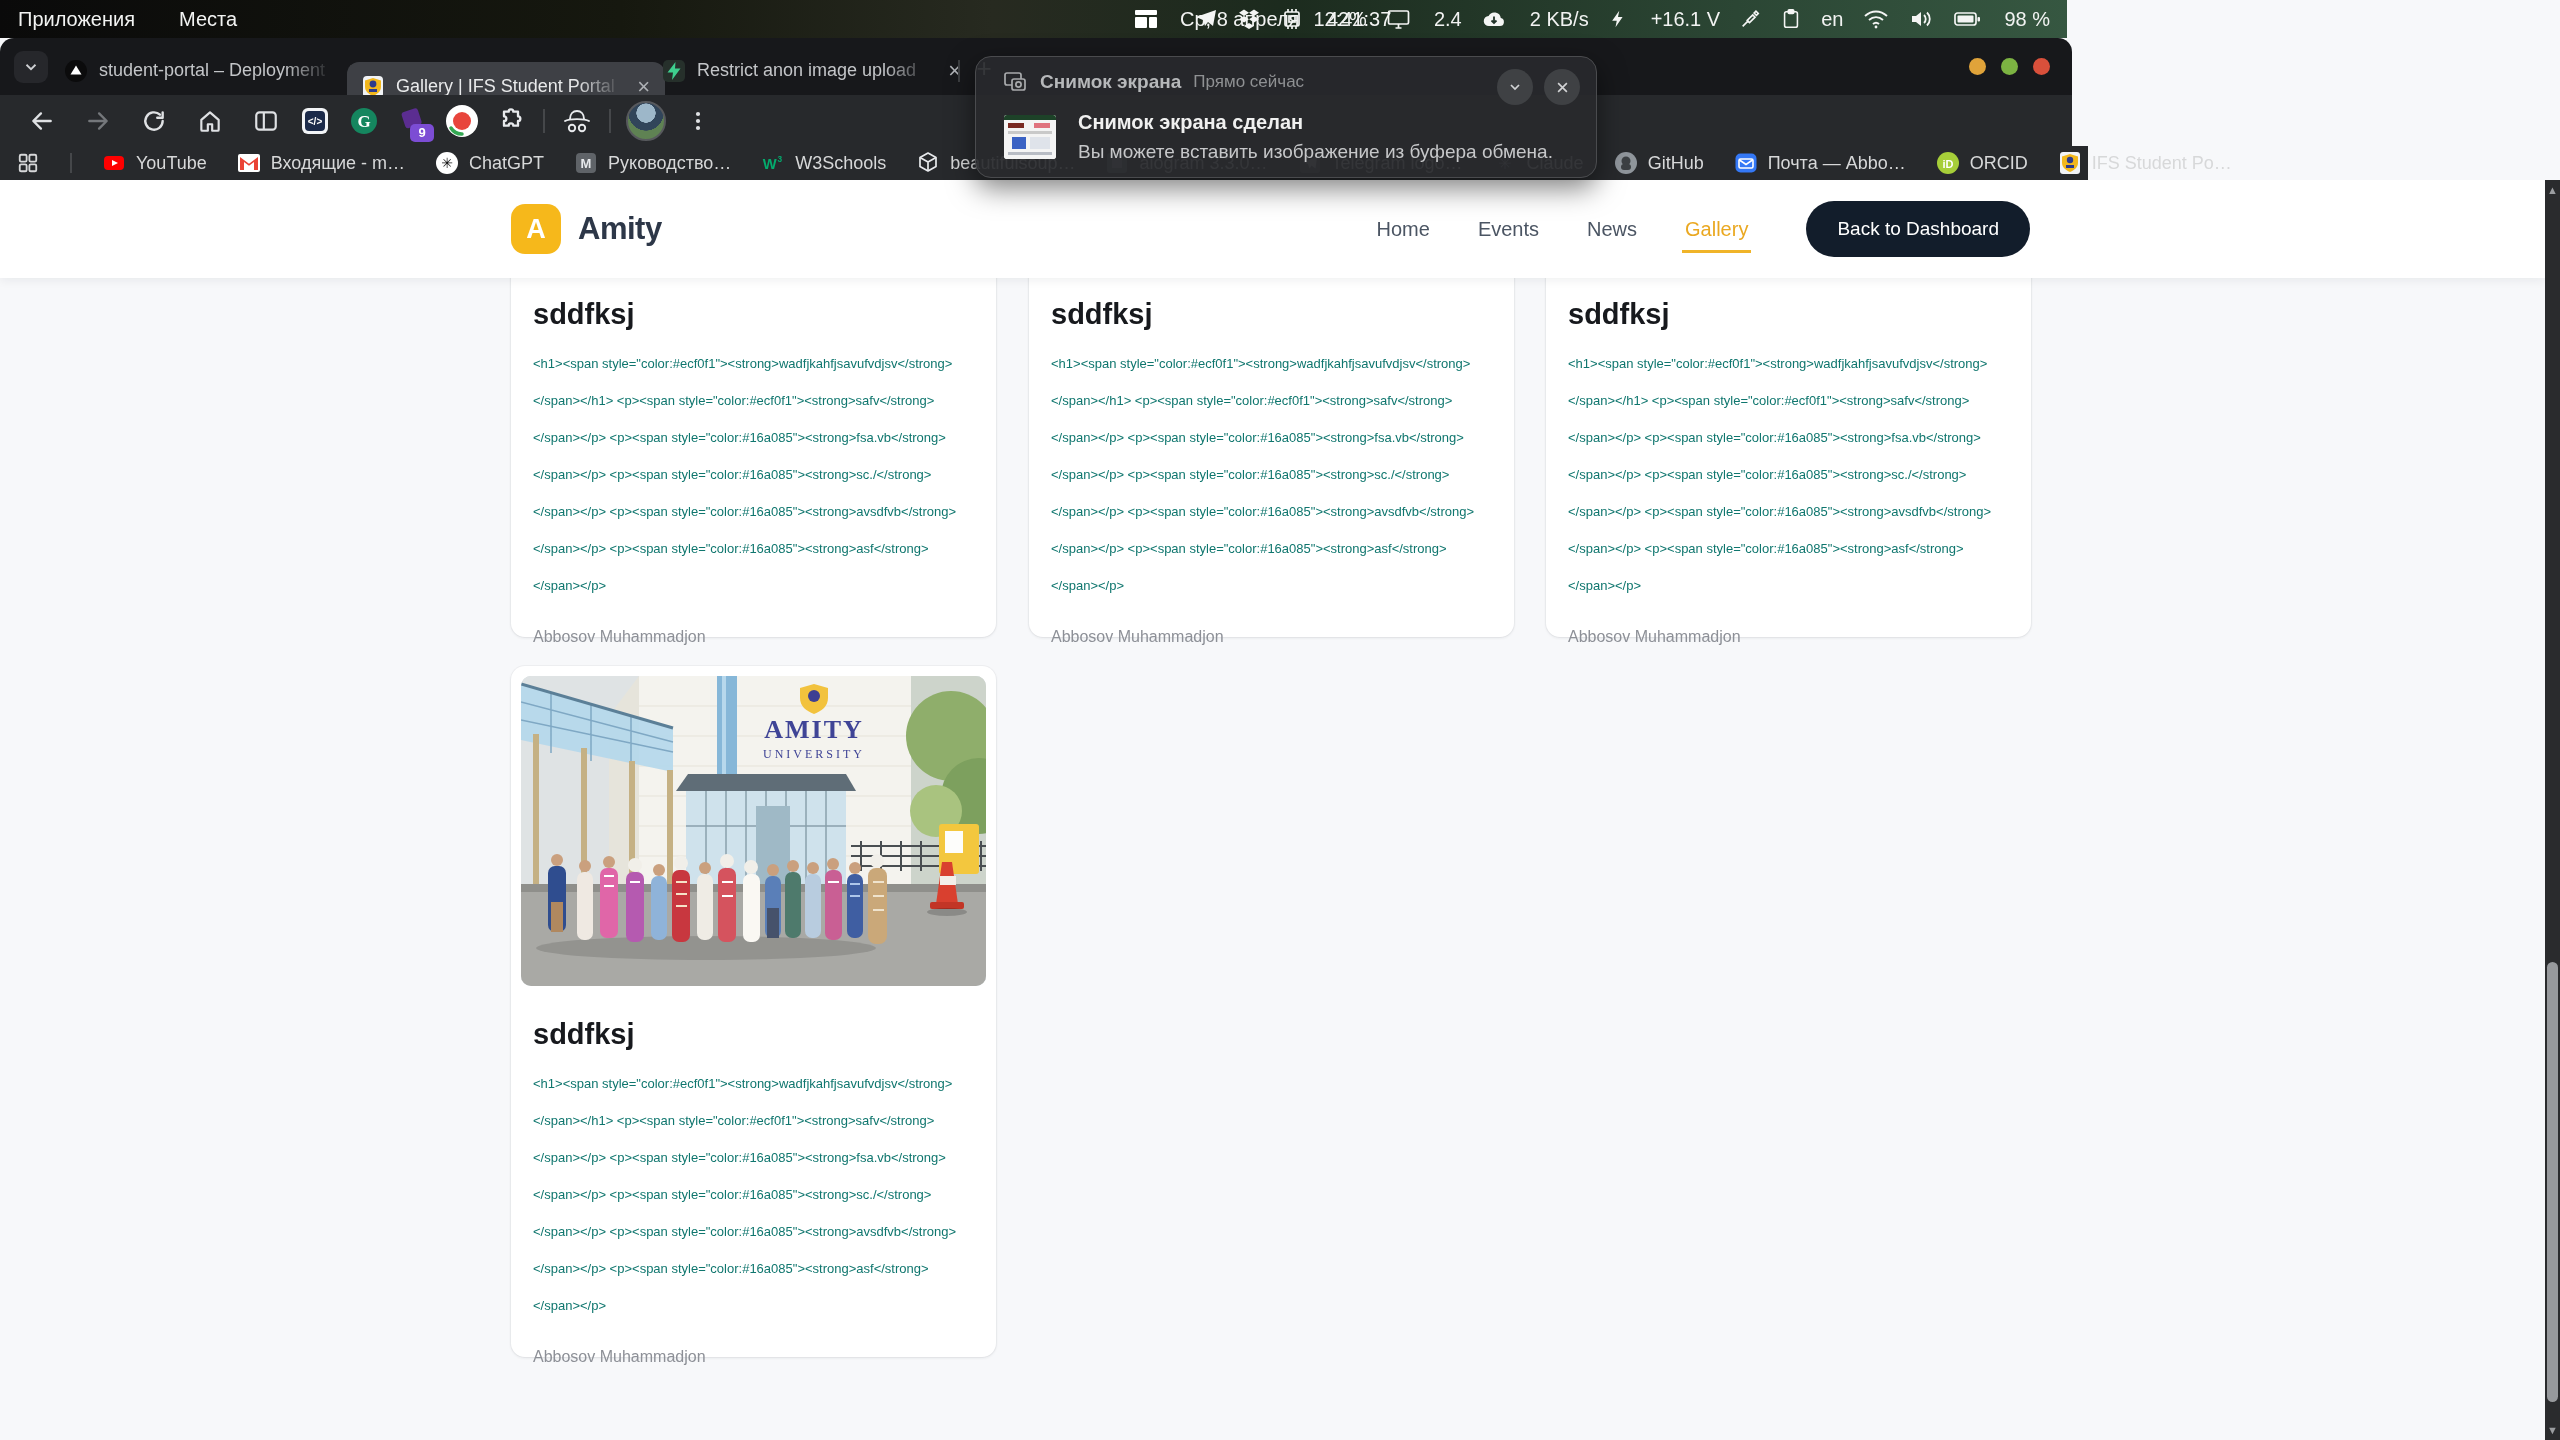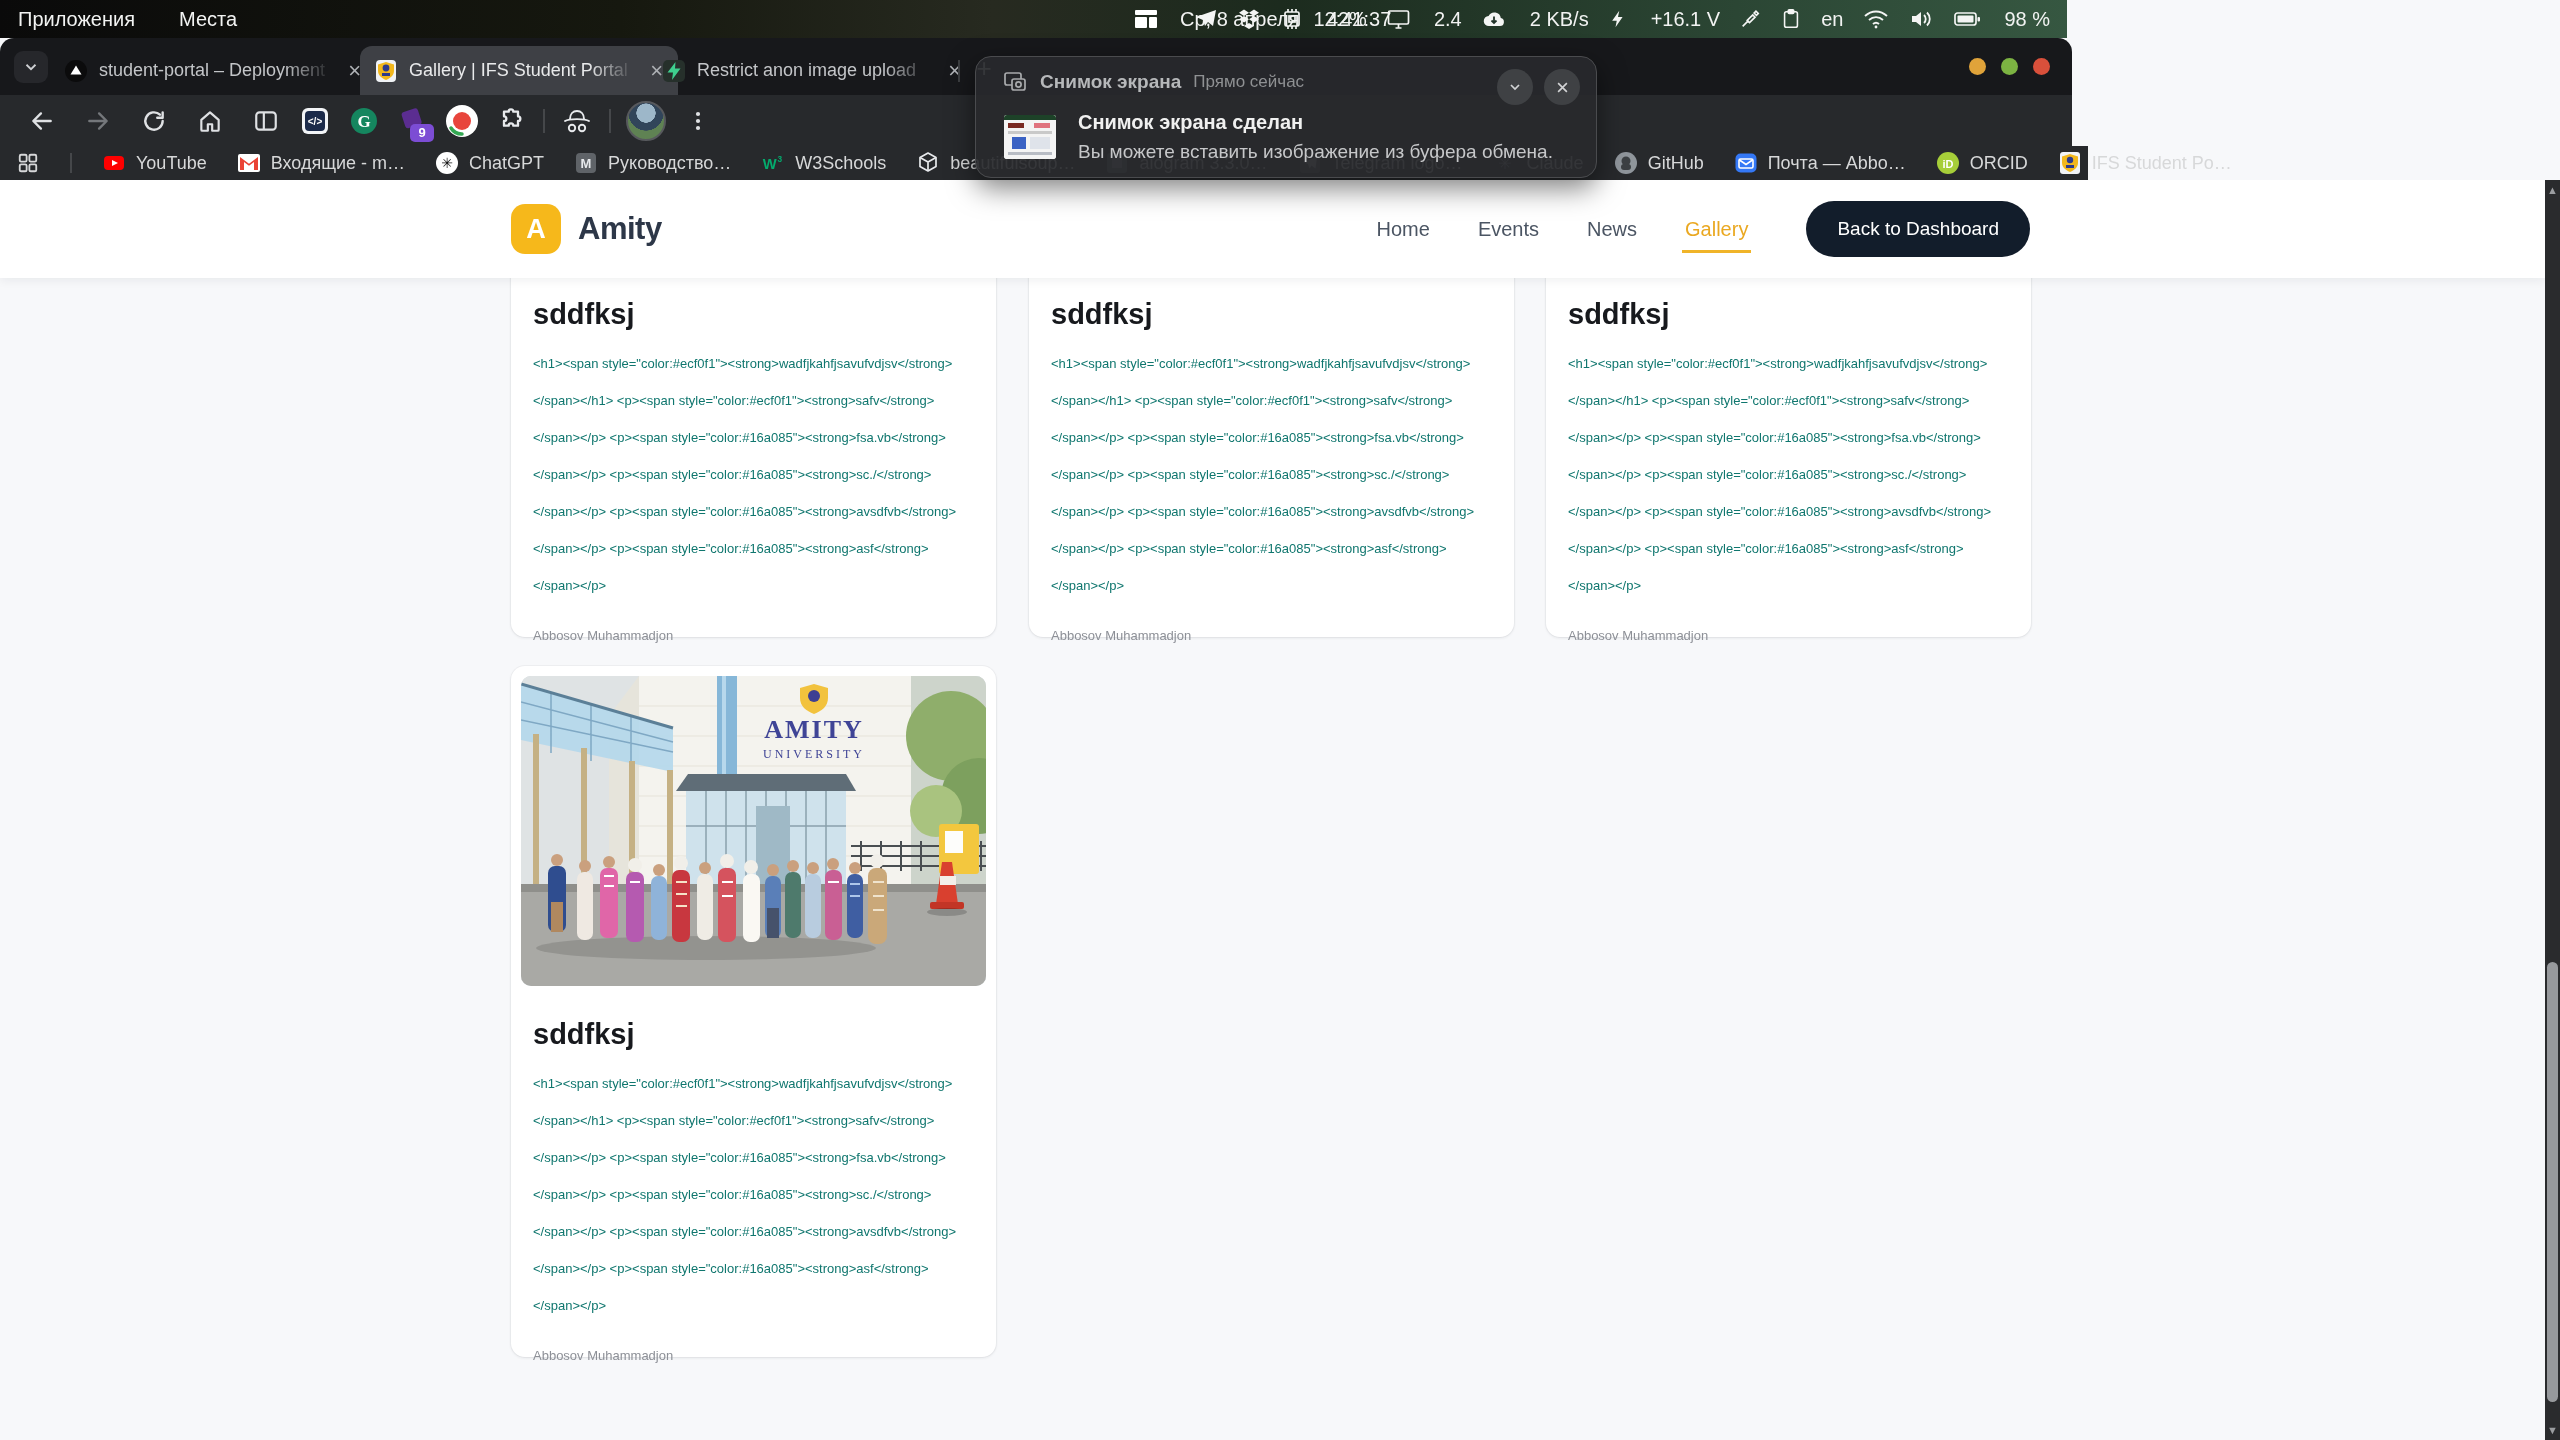--- a/index.html
+++ b/index.html
@@ -73,21 +73,21 @@
   .nav a.active{color:#eaa821;}
   .nav a.active::after{content:"";position:absolute;left:-3px;right:-3px;bottom:-12px;height:3px;background:#f0b429;}
   .cta{height:56px;border-radius:28px;background:#121d2b;color:#fff;border:none;
     font-size:19px;font-family:inherit;padding:0 31px;margin-left:10px;}
   .card{position:absolute;width:485px;height:691px;background:#fff;border-radius:14px;z-index:1;
     box-shadow:0 1px 3px rgba(25,30,40,.09),0 0 0 1px rgba(25,30,40,.03);}
   .card-img{margin:10px;height:310px;border-radius:10px;overflow:hidden;background:#cfd8dc;}
   .card-pad{padding:22px 22px 0;}
   .card-title{font-size:29px;font-weight:bold;color:#17191d;margin:0 0 14px;}
   .card-body{font-size:13px;line-height:37px;color:#0f766e;overflow-wrap:break-word;}
-  .card-author{margin:24px 22px 0;font-size:13px;color:#8d9097;}
+  .card-author{margin:24px 22px 0;font-size:16px;color:#8d9097;}
   
   .scrollbar{position:absolute;top:180px;right:0;width:15px;height:1260px;background:#2a2b2d;z-index:90;}
   .sb-thumb{position:absolute;left:2px;top:782px;width:11px;height:440px;border-radius:6px;background:#97999c;}
   .sb-arrow{position:absolute;left:0;width:15px;height:16px;display:flex;align-items:center;justify-content:center;
     color:#9b9da0;font-size:11px;}
   
   .notif{position:absolute;top:56px;left:975px;width:620px;height:120px;z-index:200;
     background:rgba(40,41,44,.92);border:1px solid #4a4b4e;border-radius:16px;
     box-shadow:0 10px 28px rgba(0,0,0,.5);color:#eee;}
   .notif-head{position:absolute;top:14px;left:28px;display:flex;align-items:center;gap:12px;}
@@ -209,21 +209,21 @@
       <span class="tab-fav">
         <svg width="24" height="24" viewBox="0 0 24 24">
             <circle cx="12" cy="12" r="11" fill="#0b0b0c"></circle>
             <path d="M12 6.5l5.5 9h-11z" fill="#fff"></path>
           </svg>
       </span>
       <span class="tab-title">student-portal – Deployment</span>
       <span class="tab-close">×</span>
     </div>
 
-    <div class="tab active" style="left:360px;width:292px;">
+    <div class="tab active" style="left:347px;width:292px;margin-top:16px;">
       <span class="tab-fav">
         <svg width="24" height="24" viewBox="0 0 24 24">
             <rect x="2" y="1" width="20" height="22" rx="4" fill="#f1f3f6"></rect>
             <path d="M12 3l8 2.5v6c0 4.6-3.2 7.6-8 9.5-4.8-1.9-8-4.9-8-9.5v-6z" fill="#f2b71c"></path>
             <circle cx="12" cy="9" r="3.4" fill="#2d3a8c"></circle>
             <path d="M8 14h8v3H8z" fill="#2d3a8c"></path>
           </svg>
       </span>
       <span class="tab-title">Gallery | IFS Student Portal</span>
       <span class="tab-close">×</span>

